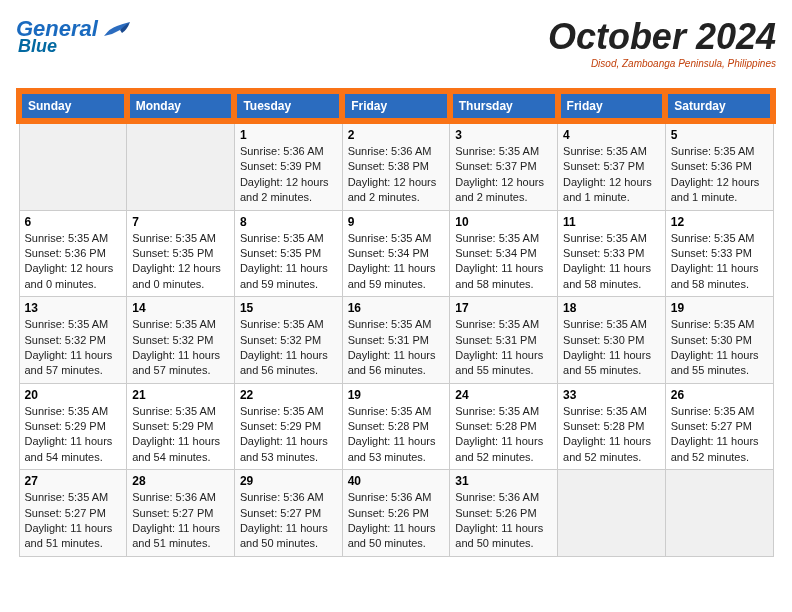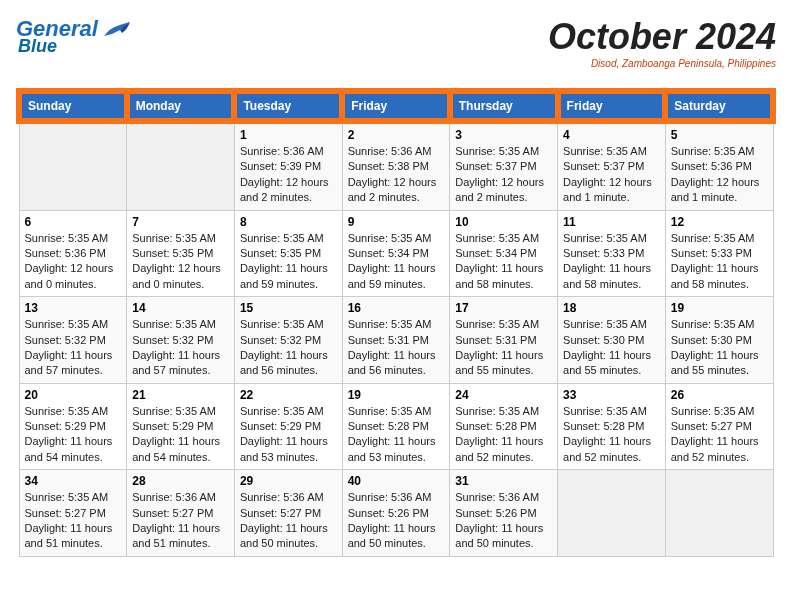--- a/index.html
+++ b/index.html
@@ -278,21 +278,21 @@
         </td>
         <td>
           <span class="day-num">26</span>
           <div class="day-info" style="white-space: pre-line;">Sunrise: 5:35 AM
 Sunset: 5:27 PM
 Daylight: 11 hours and 52 minutes.</div>
         </td>
       </tr>
       <tr>
         <td>
-          <span class="day-num">34</span>
+          <span class="day-num">27</span>
           <div class="day-info" style="white-space: pre-line;">Sunrise: 5:35 AM
 Sunset: 5:27 PM
 Daylight: 11 hours and 51 minutes.</div>
         </td>
         <td>
           <span class="day-num">28</span>
           <div class="day-info" style="white-space: pre-line;">Sunrise: 5:36 AM
 Sunset: 5:27 PM
 Daylight: 11 hours and 51 minutes.</div>
         </td>

